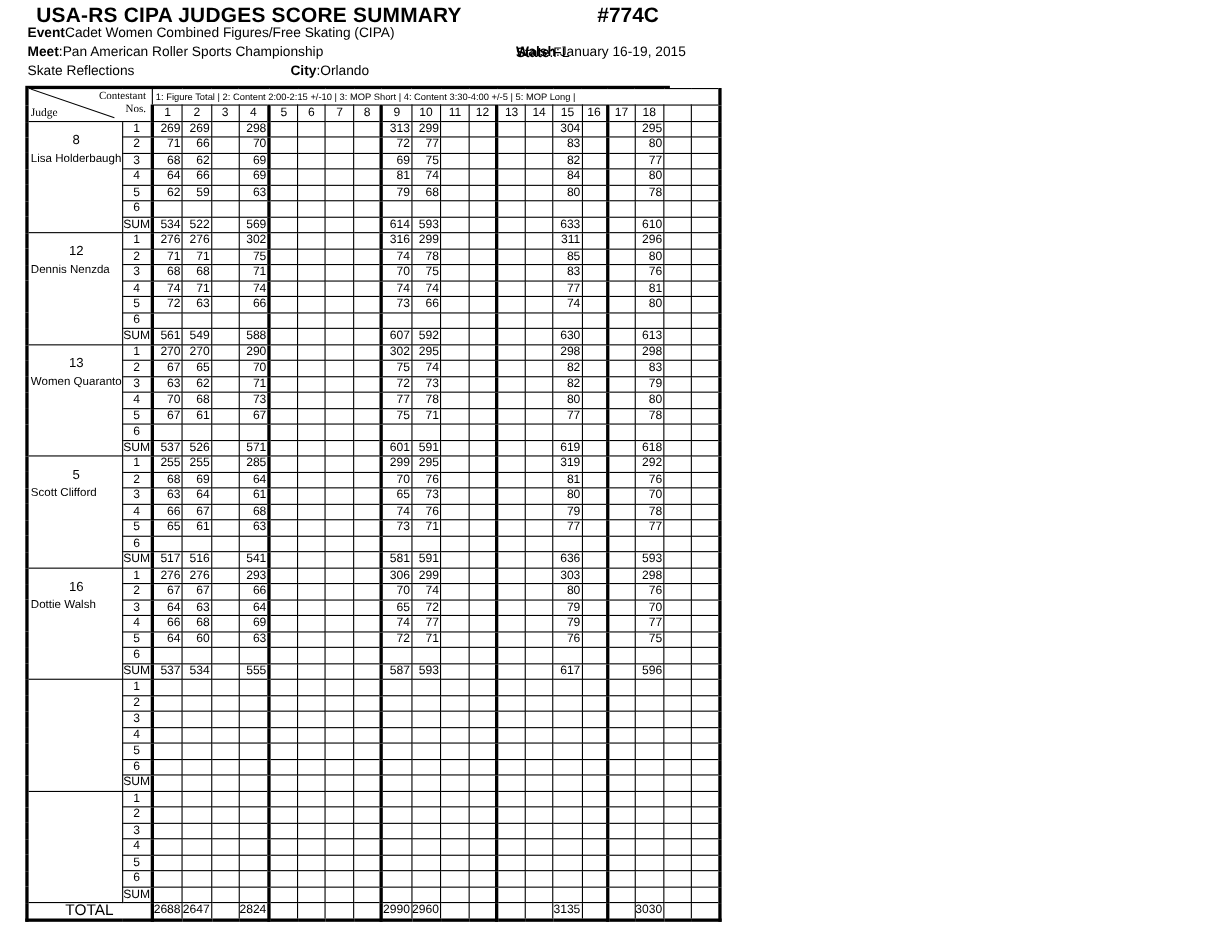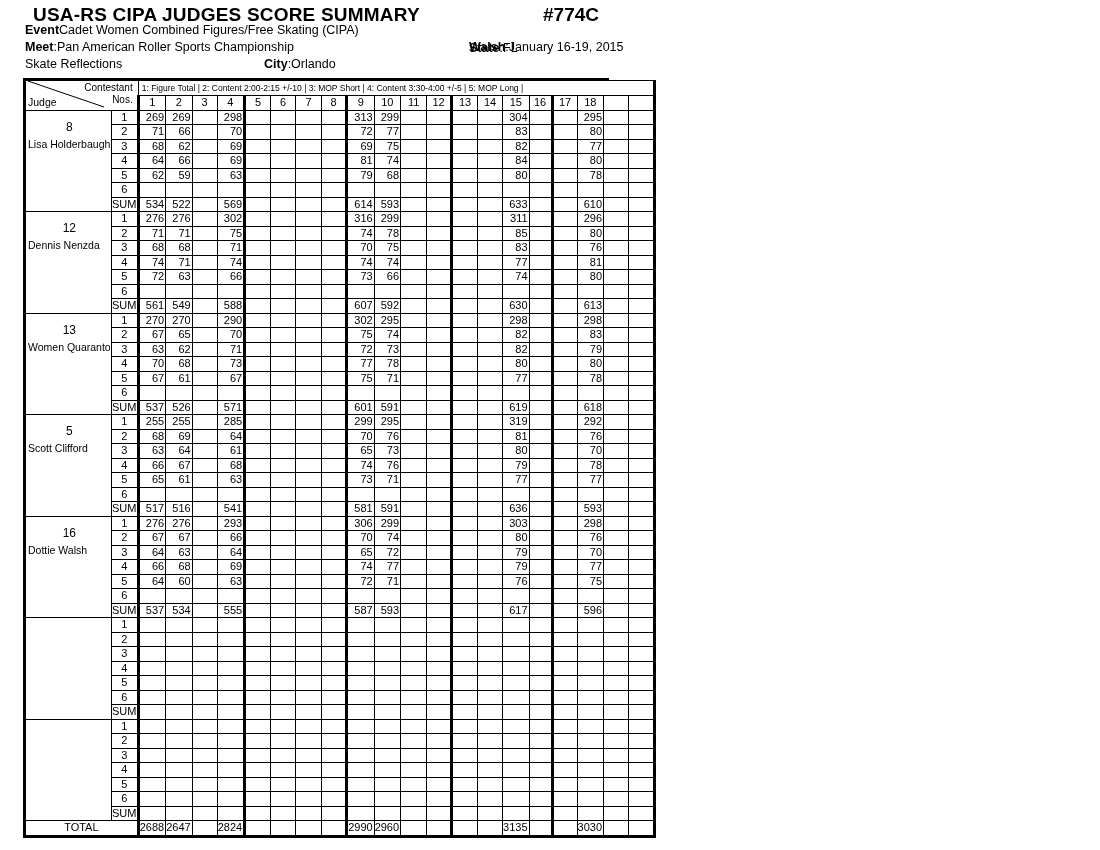--- a/index.html
+++ b/index.html
@@ -10,25 +10,25 @@
   .info b { font-weight:bold; }
   .rule { position:absolute; left:23px; top:78px; width:586px; height:2px; background:#000; }
   table.grid { position:absolute; left:23px; top:80px; border-collapse:collapse; table-layout:fixed; font-size:11px; }
   table.grid td { border:1px solid #000; padding:0; height:13.5px; line-height:13px; overflow:hidden; white-space:nowrap; text-align:right; }
   table.grid td.v { padding-right:1px; }
   td.tl { border-left:3px solid #000 !important; }
   td.tr { border-right:3px solid #000 !important; }
   td.thk { border-right:3px solid #000 !important; }
   td.legend { text-align:left !important; font-size:8.5px; padding-left:3px !important; height:14px !important; }
   td.colh { text-align:center !important; font-size:11px; }
-  td.corner { position:relative; text-align:center; font-size:10.5px; }
+  td.corner { position:relative; text-align:center; font-size:10.5px;font-family:Liberation Serif, serif; }
   td.judge { text-align:left !important; vertical-align:top; font-size:10.5px; line-height:15px; white-space:normal; padding-left:2px !important; }
   .jnum { display:block; text-align:center; font-size:12px; margin-top:10px; margin-bottom:4px; }
   td.nos { text-align:center !important; font-size:11px; }
-  td.total { text-align:center !important; font-size:11px; }
+  td.total { text-align:center !important; font-size:14px; }
   .corner svg { position:absolute; left:0; top:0; }
   .corner .c1 { position:absolute; right:4px; top:0; font-size:10px; }
   .corner .c2 { position:absolute; right:4px; top:12px; font-size:10px; }
   .corner .c3 { position:absolute; left:2px; top:15px; font-size:10.5px; }
 </style>
 </head>
 <body>
 
 <div class="title">USA-RS CIPA JUDGES SCORE SUMMARY</div>
 <div class="formno">#774C</div>

